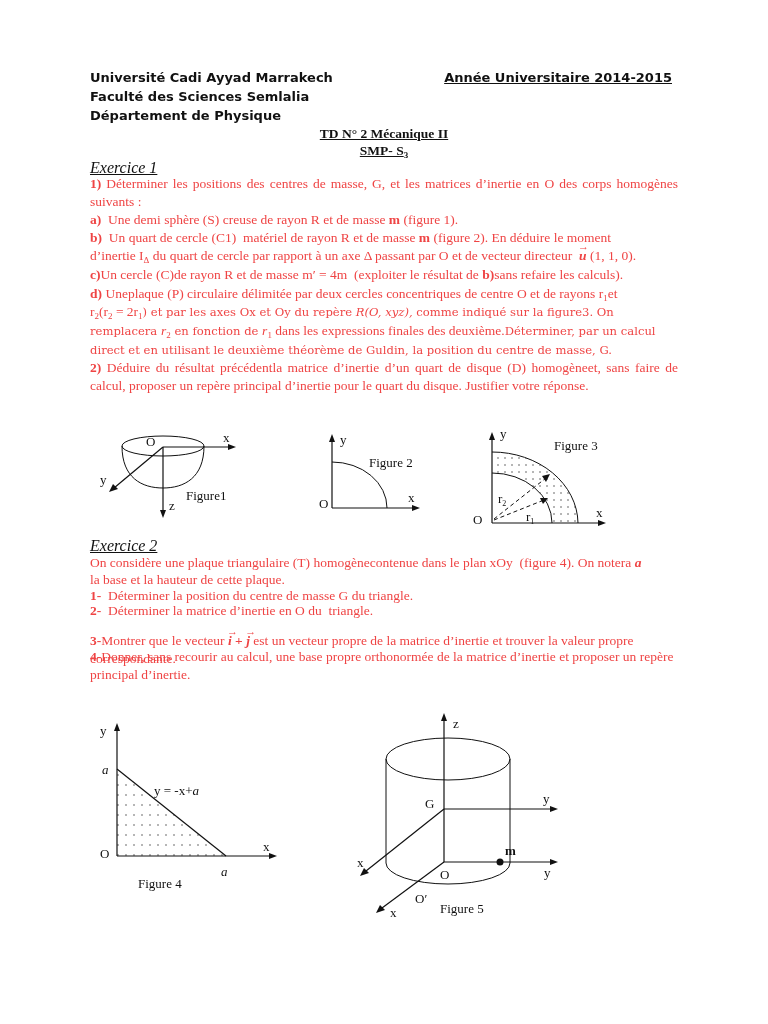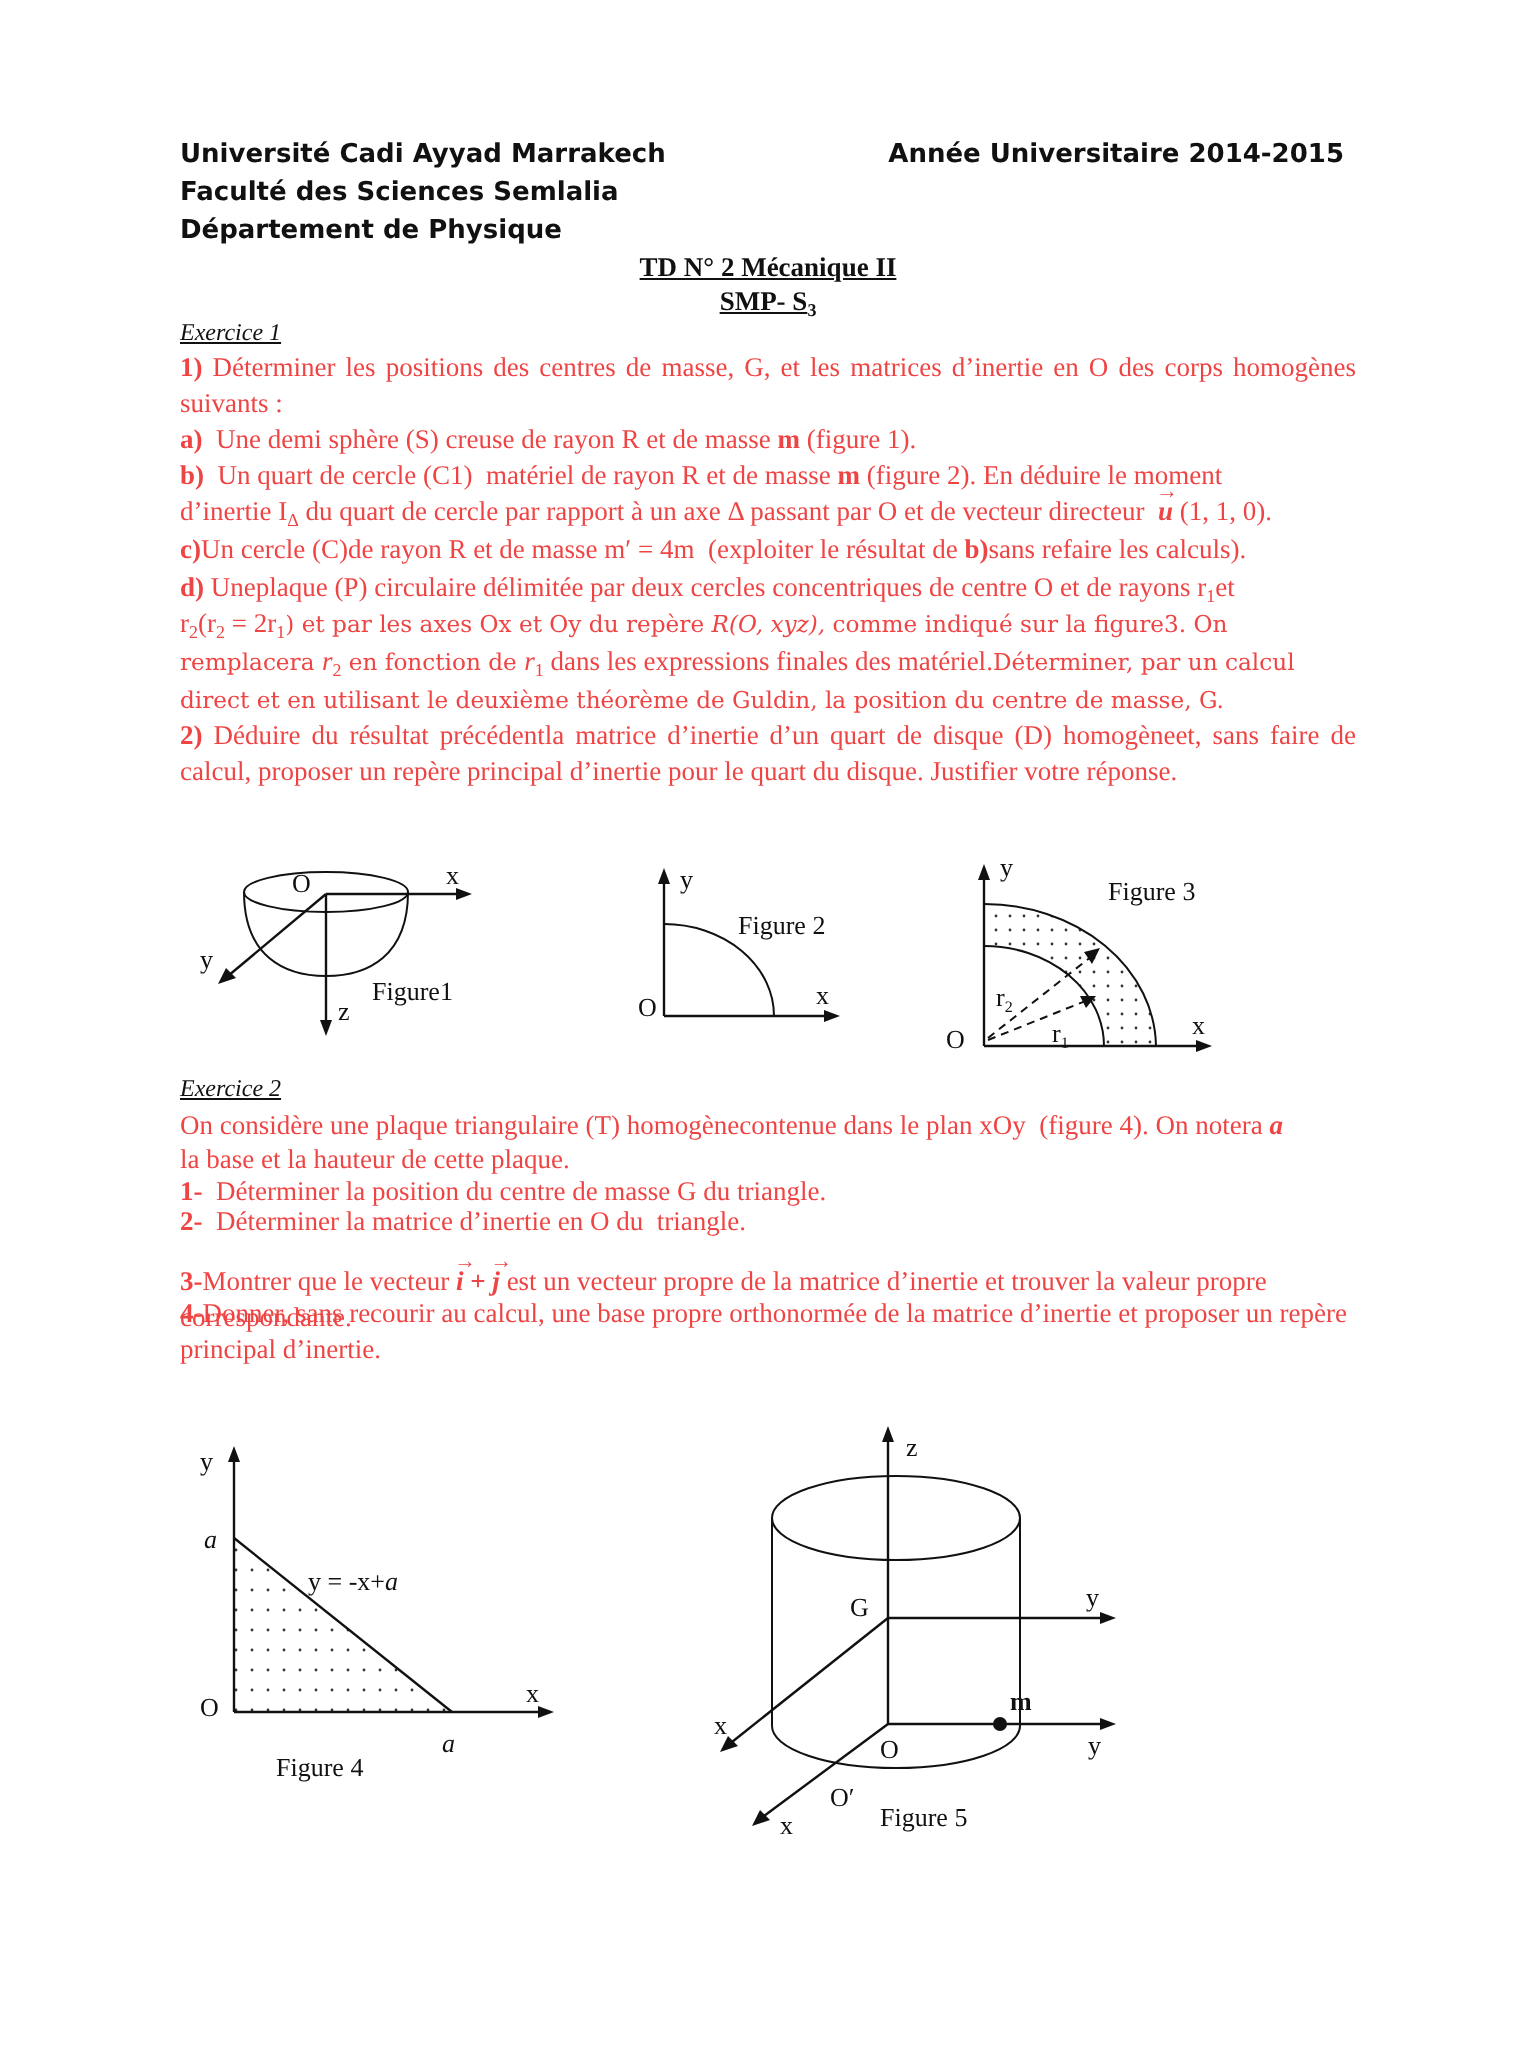--- a/index.html
+++ b/index.html
@@ -1,25 +1,25 @@
 <!DOCTYPE html>
 <html><head>
   <meta charset="utf-8">
   <style>
     html, body { margin: 0; padding: 0; background: #ffffff; }
     body { width: 768px; height: 1024px; position: relative; overflow: hidden; color: #111; }
     .page { position: absolute; left: 0; top: 0; width: 768px; height: 804px; }
     .sans { font-family: "DejaVu Sans", sans-serif; font-weight: bold; font-size: 13px; color: #111; }
     .hdr-line { position: absolute; left: 90px; white-space: nowrap; }
-    .hdr-right { position: absolute; right: 96px; top: 70px; white-space: nowrap; }
+    .hdr-right { position: absolute; right: 96px; top: 70px; white-space: nowrap; text-decoration: underline; }
     .title { position: absolute; left: 0; width: 768px; text-align: center; font-family: "Liberation Serif", serif; font-weight: bold; font-size: 13.5px; text-decoration: underline; }
     .serif { font-family: "Liberation Serif", serif; font-size: 13.5px; line-height: 18px; color: #ef4444; }
     .cambria { font-family: "DejaVu Serif", serif; font-size: 11.6px; }
     .text-block { position: absolute; left: 90px; width: 588px; }
-    .exo { font-family: "Liberation Serif", serif; font-style: italic; font-size: 12px; text-decoration: underline; position: absolute; left: 90px; }
+    .exo { font-family: "Liberation Serif", serif; font-style: italic; font-size: 16px; text-decoration: underline; position: absolute; left: 90px; }
     .just { text-align: justify; }
     .line { white-space: nowrap; }
     b { font-weight: bold; }
     .fig { position: absolute; }
     .fig text { font-family: "Liberation Serif", serif; font-size: 13px; fill: #111; }
     .fig .ital { font-style: italic; }
     sub { font-size: 9px; vertical-align: -3px; line-height: 0; }
     .vec { position: relative; display: inline-block; font-weight: bold; font-style: italic; }
     .vec::before { content: "→"; position: absolute; top: -10px; left: -1px; font-size: 11px; font-style: normal; font-weight: normal; }
   </style>
@@ -57,21 +57,21 @@
     <b>c)</b><span style="white-space:pre;">Un cercle (C)de rayon R et de masse m′ = 4m  (exploiter le résultat de </span><b>b)</b><span>sans refaire les calculs).</span>
   </div>
 
   <div class="text-block serif line" style="top:285px;">
     <b>d)</b><span> Uneplaque (P) circulaire délimitée par deux cercles concentriques de centre O et de rayons r</span><sub>1</sub><span>et</span>
   </div>
   <div class="text-block serif line" style="top:303px;">
     <span>r</span><sub>2</sub><span>(r</span><sub>2</sub><span style="white-space:pre;"> = 2r</span><sub>1</sub><span class="cambria" style="white-space:pre;">) et par les axes Ox et Oy du repère </span><i class="cambria">R(O, xyz),</i><span class="cambria"> comme indiqué sur la figure3. On</span>
   </div>
   <div class="text-block serif line" style="top:322px;">
-    <span class="cambria" style="white-space:pre;">remplacera </span><i>r</i><sub>2</sub><span class="cambria" style="white-space:pre;"> en fonction de </span><i>r</i><sub>1</sub><span style="white-space:pre;"> dans les expressions finales des matériel.</span><span class="cambria">Déterminer, par un calcul</span>
+    <span class="cambria" style="white-space:pre;">remplacera </span><i>r</i><sub>2</sub><span class="cambria" style="white-space:pre;"> en fonction de </span><i>r</i><sub>1</sub><span style="white-space:pre;"> dans les expressions finales des deuxième.</span><span class="cambria">Déterminer, par un calcul</span>
   </div>
   <div class="text-block serif line cambria" style="top:341px;">direct et en utilisant le deuxième théorème de Guldin, la position du centre de masse, G.</div>
 
   <div class="text-block serif just" style="top:359px;">
     <b>2)</b><span> Déduire du résultat précédentla matrice d’inertie d’un quart de disque (D) homogèneet, sans faire de calcul, proposer un repère principal d’inertie pour le quart du disque. Justifier votre réponse.</span>
   </div>
 
   <svg class="fig" style="left:90px; top:420px;" width="200" height="110">
     <ellipse cx="73" cy="26" rx="41" ry="10" fill="none" stroke="#111" stroke-width="1"></ellipse>
     <path d="M32,26 C32,58 52,68 73,68 C94,68 114,58 114,26" fill="none" stroke="#111" stroke-width="1"></path>

